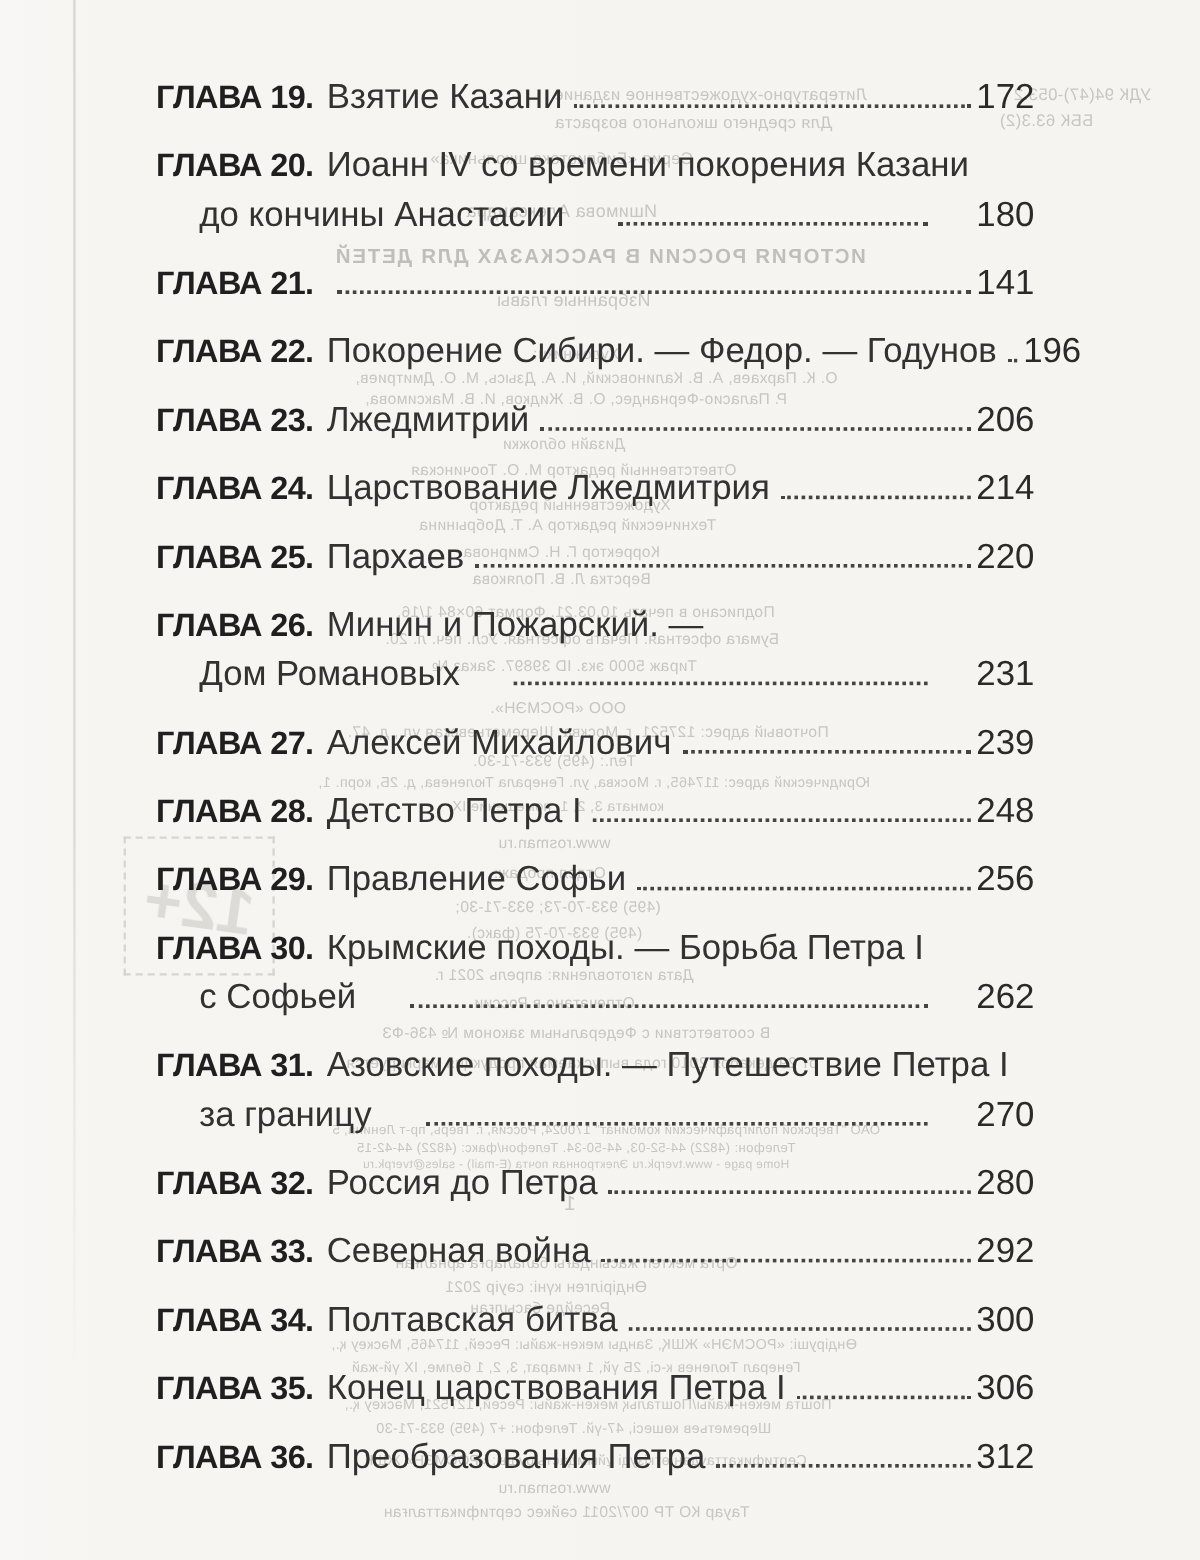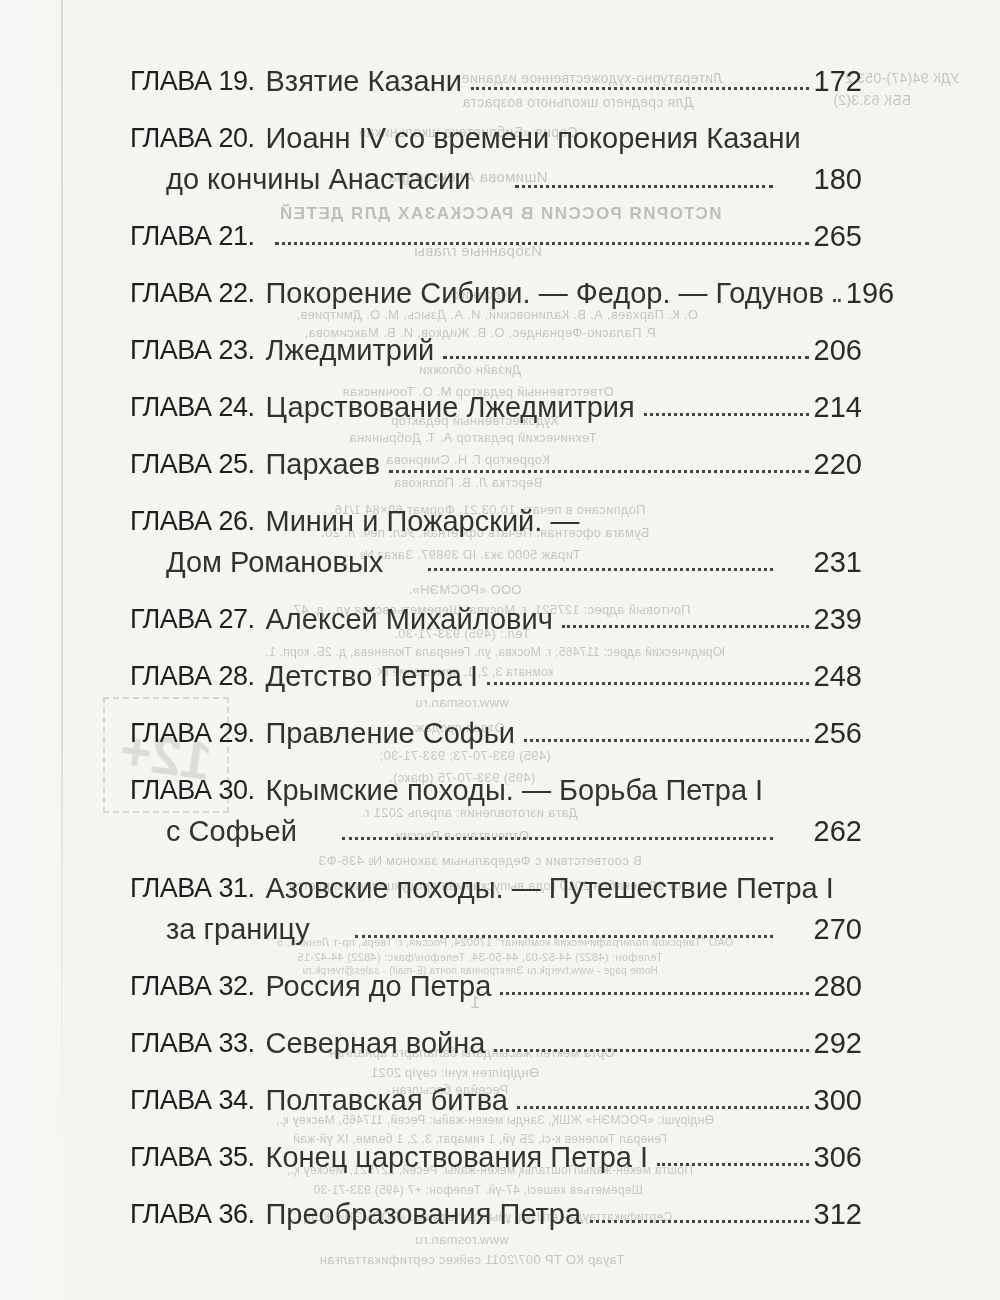--- a/index.html
+++ b/index.html
@@ -34,21 +34,21 @@
     transform:scaleX(-1) rotate(-8deg);
     font-size:54px;font-weight:bold;color:rgba(200,198,192,.55);
     filter:blur(.6px);
   }
   
   .toc{position:absolute;left:130px;right:138px;top:64px;z-index:2;}
   .entry{margin-bottom:23px;}
   .row{display:flex;align-items:flex-end;line-height:34px;}
   .row.cont{margin-top:7px;padding-left:36px;gap:36px;}
   .ch{
-    font-weight:normal;font-size:27px;color:#1f1f1f;
+    font-weight:bold;font-size:27px;color:#1f1f1f;
     letter-spacing:-.5px;margin-right:11px;white-space:nowrap;
   }
   .ti{font-size:29px;color:#333231;white-space:nowrap;}
   .leader{
     flex:1;min-width:8px;
     border-bottom:3px dotted #454442;
     margin:0 5px 8px 9px;
   }
   .pg{font-size:29px;color:#2b2a29;white-space:nowrap;}
 </style>
@@ -126,21 +126,21 @@
         <div class="row cont">
           <span class="ti">до кончины Анастасии</span>
           <span class="leader"></span>
           <span class="pg">180</span>
         </div>
       </div>
       <div class="entry">
         <div class="row">
           <span class="ch">ГЛАВА 21.</span>
           <span class="leader"></span>
-          <span class="pg">265</span>
+          <span class="pg">141</span>
         </div>
       </div>
       <div class="entry">
         <div class="row">
           <span class="ch">ГЛАВА 22.</span>
           <span class="ti">Покорение Сибири. — Федор. — Годунов</span>
           <span class="leader"></span>
           <span class="pg">196</span>
         </div>
       </div>

